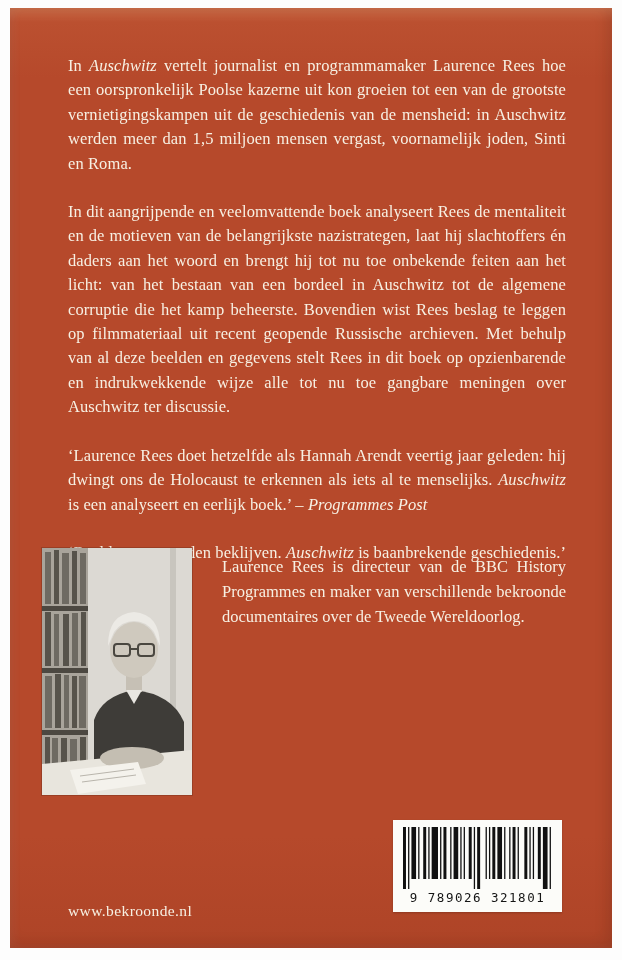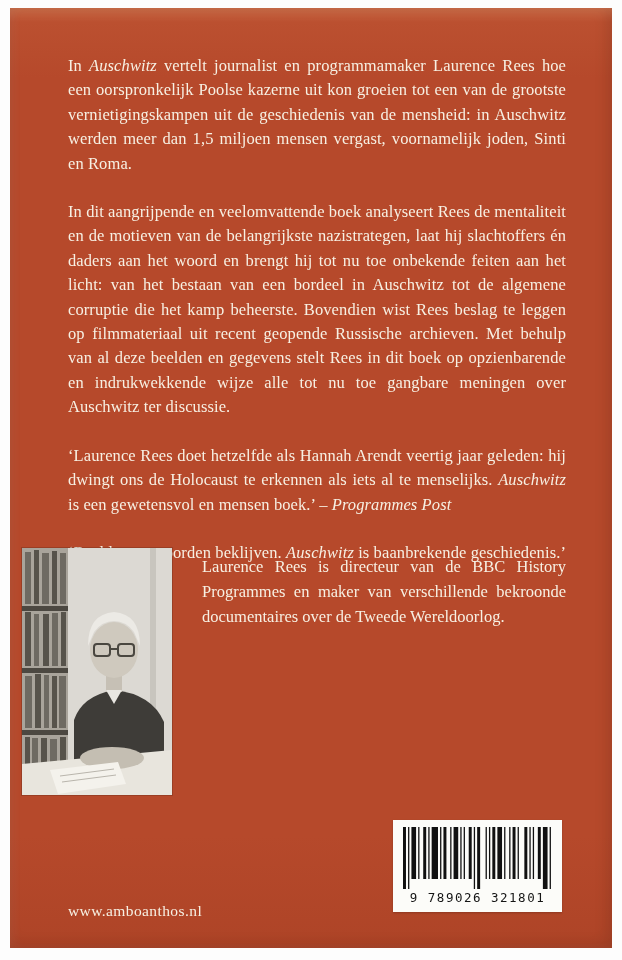--- a/index.html
+++ b/index.html
@@ -27,21 +27,21 @@
     margin: 0 0 24px 0;
     font-size: 16.5px;
     line-height: 24.4px;
     text-align: justify;
     letter-spacing: 0.1px;
   }
   .para em { font-style: italic; }
   .quote { margin-top: 2px; }
   .bio-row {
     position: absolute;
-    left: 12px; right: 46px; top: 540px;
+    left: 32px; right: 46px; top: 540px;
     display: flex;
   }
   .photo {
     flex: 0 0 150px;
     width: 150px; height: 247px;
     background: #d8d5cf;
     box-shadow: 0 0 0 1px rgba(0,0,0,0.15);
   }
   .bio {
     margin: 6px 0 0 30px;
@@ -79,21 +79,21 @@
 <body>
 
 <div class="page">
   <div class="cover">
 
     <div class="text-col">
       <p class="para"><span>In </span><em>Auschwitz</em><span> vertelt journalist en programmamaker Laurence Rees hoe een oorspronkelijk Poolse kazerne uit kon groeien tot een van de grootste vernietigingskampen uit de geschiedenis van de mensheid: in Auschwitz werden meer dan 1,5 miljoen mensen vergast, voornamelijk joden, Sinti en Roma.</span></p>
 
       <p class="para">In dit aangrijpende en veelomvattende boek analyseert Rees de mentaliteit en de motieven van de belangrijkste nazistrategen, laat hij slachtoffers én daders aan het woord en brengt hij tot nu toe onbekende feiten aan het licht: van het bestaan van een bordeel in Auschwitz tot de algemene corruptie die het kamp beheerste. Bovendien wist Rees beslag te leggen op filmmateriaal uit recent geopende Russische archieven. Met behulp van al deze beelden en gegevens stelt Rees in dit boek op opzienbarende en indrukwekkende wijze alle tot nu toe gangbare meningen over Auschwitz ter discussie.</p>
 
-      <p class="para quote"><span>‘Laurence Rees doet hetzelfde als Hannah Arendt veertig jaar geleden: hij dwingt ons de Holocaust te erkennen als iets al te menselijks. </span><em>Auschwitz</em><span> is een gewetensvol en mensen boek.’ – </span><em>Programmes Post</em></p>
+      <p class="para quote"><span>‘Laurence Rees doet hetzelfde als Hannah Arendt veertig jaar geleden: hij dwingt ons de Holocaust te erkennen als iets al te menselijks. </span><em>Auschwitz</em><span> is een analyseert en eerlijk boek.’ – </span><em>Programmes Post</em></p>
 
       <p class="para quote"><span>‘Beelden en woorden beklijven. </span><em>Auschwitz</em><span> is baanbrekende geschiedenis.’ – </span><em>De Morgen</em></p>
     </div>
 
     <div class="bio-row">
       <div class="photo">
         <svg viewBox="0 0 150 247" width="150" height="247">
           <rect width="150" height="247" fill="#d8d5cf"></rect>
           <rect x="46" y="0" width="104" height="247" fill="#dcd9d3"></rect>
           <rect x="128" y="0" width="6" height="170" fill="#c8c5be"></rect>
@@ -143,21 +143,21 @@
           <path d="M0 216 L150 202 L150 247 L0 247 Z" fill="#e8e5dd"></path>
           <ellipse cx="90" cy="210" rx="32" ry="11" fill="#c4beb2"></ellipse>
           <path d="M28 222 L96 214 L104 236 L36 246 Z" fill="#f4f2ec"></path>
           <line x1="38" y1="228" x2="92" y2="221" stroke="#b9b5ac" stroke-width="1"></line>
           <line x1="40" y1="234" x2="94" y2="227" stroke="#b9b5ac" stroke-width="1"></line>
         </svg>
       </div>
       <p class="bio">Laurence Rees is directeur van de BBC History Programmes en maker van verschillende bekroonde documentaires over de Tweede Wereldoorlog.</p>
     </div>
 
-    <div class="website">www.amboanthos.nl</div>
+    <div class="website">www.bekroonde.nl</div>
 
     <div class="barcode">
       <svg id="bars" width="150" height="62">
           <rect x="0.00" y="0" width="2.97" height="62" fill="#111111"></rect>
           <rect x="5.06" y="0" width="1.29" height="62" fill="#111111"></rect>
           <rect x="8.43" y="0" width="4.66" height="52" fill="#111111"></rect>
           <rect x="15.17" y="0" width="1.29" height="52" fill="#111111"></rect>
           <rect x="20.22" y="0" width="2.97" height="52" fill="#111111"></rect>
           <rect x="25.28" y="0" width="1.29" height="52" fill="#111111"></rect>
           <rect x="28.65" y="0" width="6.34" height="52" fill="#111111"></rect>

